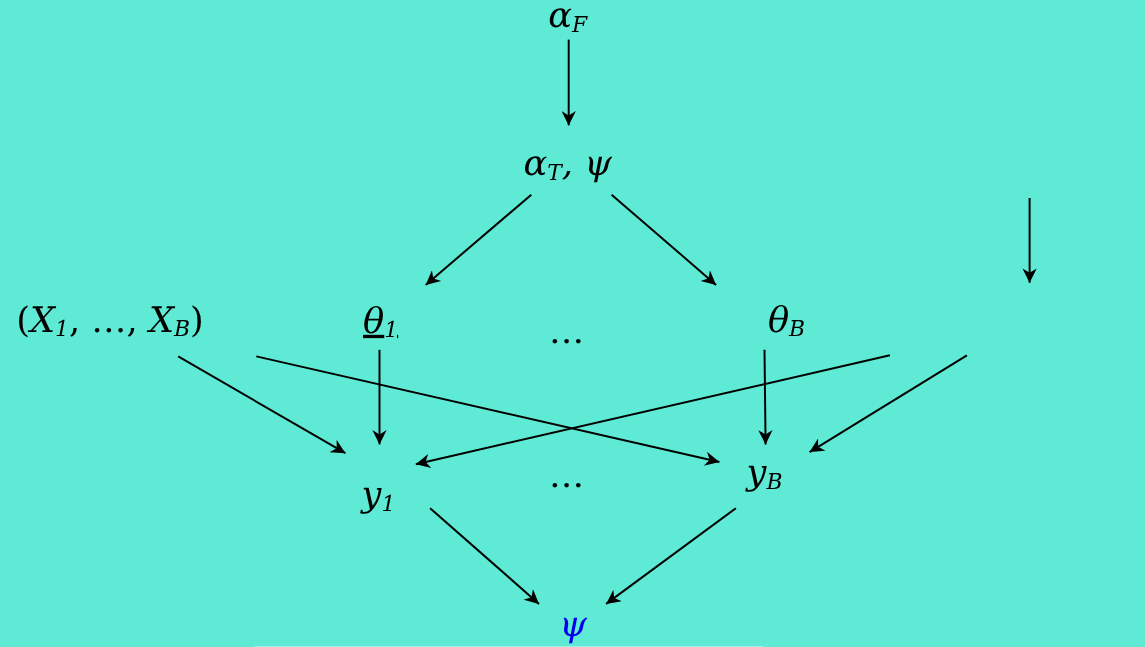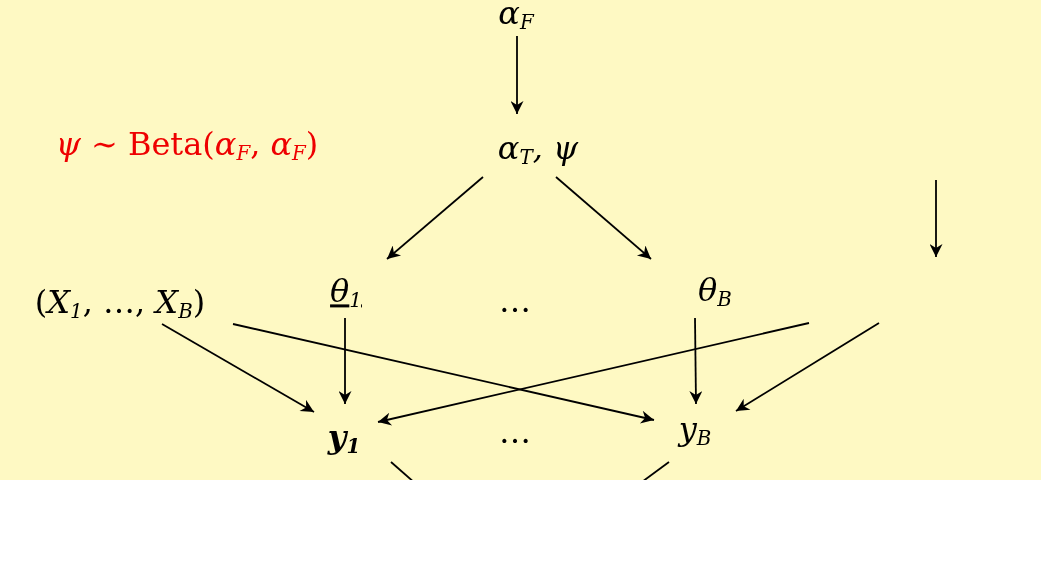--- a/index.html
+++ b/index.html
@@ -3,22 +3,22 @@
 <meta charset="utf-8">
 <style>
   html, body {
     margin: 0;
     padding: 0;
     background: #ffffff;
   }
   .canvas {
     position: relative;
     width: 1041px;
-    height: 480px;
-    background: #fef9c3;
+    height: 588px;
+    background: #5eead4;
     overflow: hidden;
     font-family: "DejaVu Serif", "Liberation Serif", serif;
   }
   .edges-layer {
     position: absolute;
     left: 0;
     top: 0;
     width: 1041px;
     height: 588px;
   }
@@ -66,47 +66,44 @@
       <line x1="809" y1="323" x2="378" y2="422" class="edge" stroke="#000000" marker-end="url(#arrow)"></line>
       <line x1="879" y1="323" x2="736" y2="411" class="edge" stroke="#000000" marker-end="url(#arrow)"></line>
       <line x1="391" y1="462" x2="490" y2="549" class="edge" stroke="#000000" marker-end="url(#arrow)"></line>
       <line x1="669" y1="462" x2="551" y2="549" class="edge" stroke="#000000" marker-end="url(#arrow)"></line>
     </svg>
 
   <div class="node" id="pos-alpha_F" style="left: 516px; top: 15px;">
     <span class="it">α</span><span class="sub">F</span>
   </div>
 
-  <div class="node" id="pos-formula" style="left: 187px; top: 146px; color: rgb(238, 0, 0);">
-    <span class="it">ψ</span><span class="rm"> ∼ Beta(</span><span class="it">α</span><span class="sub">F</span><span class="rm">, </span><span class="it">α</span><span class="sub">F</span><span class="rm">)</span>
-  </div>
 
-  <div class="node" id="pos-alpha_T_psi" style="left: 538px; top: 150px;">
+  <div class="node" id="pos-alpha_T_psi" style="left: 516px; top: 150px;">
     <span class="it">α</span><span class="sub">T</span><span class="it">, ψ</span>
   </div>
 
 
-  <div class="node" id="pos-X_vec" style="left: 120px; top: 292px; margin-top: 12px;">
+  <div class="node" id="pos-X_vec" style="left: 100px; top: 292px;">
     <span class="rm">(</span><span class="it">X</span><span class="sub">1</span><span class="rm">, …, </span><span class="it">X</span><span class="sub">B</span><span class="rm">)</span>
   </div>
 
   <div class="node" id="pos-theta_1" style="left: 346px; top: 293px; text-decoration: underline;">
     <span class="it">θ</span><span class="sub">1</span>
   </div>
 
   <div class="node dots" id="pos-dots_mid" style="left: 517px; top: 301px;">
     <span class="rm">…</span>
   </div>
 
   <div class="node" id="pos-theta_B" style="left: 715px; top: 292px;">
     <span class="it">θ</span><span class="sub">B</span>
   </div>
 
 
-  <div class="node" id="pos-y_1" style="left: 344px; top: 439px; font-weight: bold;">
+  <div class="node" id="pos-y_1" style="left: 344px; top: 451px;">
     <span class="it">y</span><span class="sub">1</span>
   </div>
 
   <div class="node dots" id="pos-dots_low" style="left: 517px; top: 432px;">
     <span class="rm">…</span>
   </div>
 
   <div class="node" id="pos-y_B" style="left: 695px; top: 431px; text-align: right;">
     <span class="it">y</span><span class="sub">B</span>
   </div>

